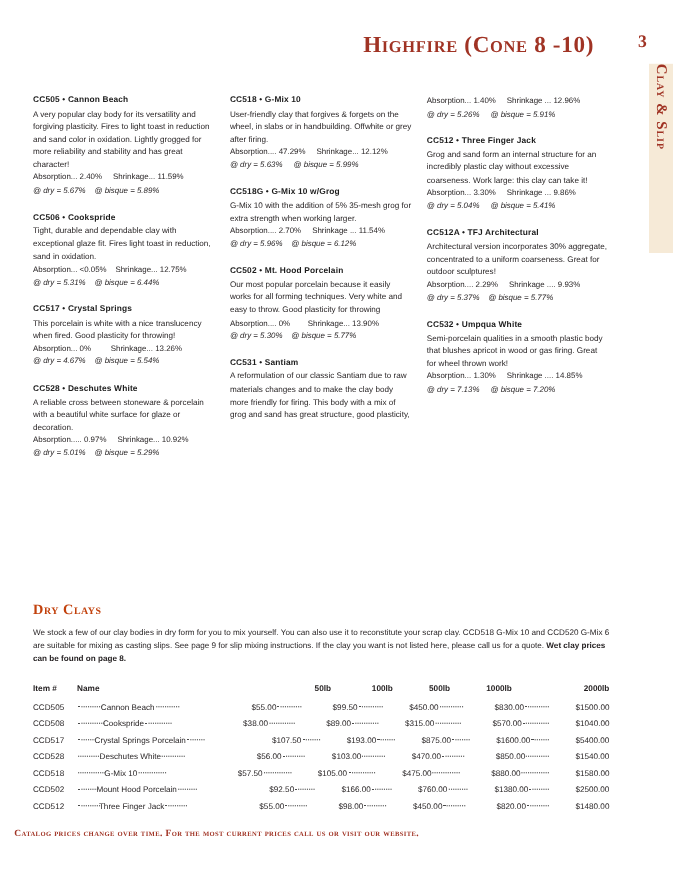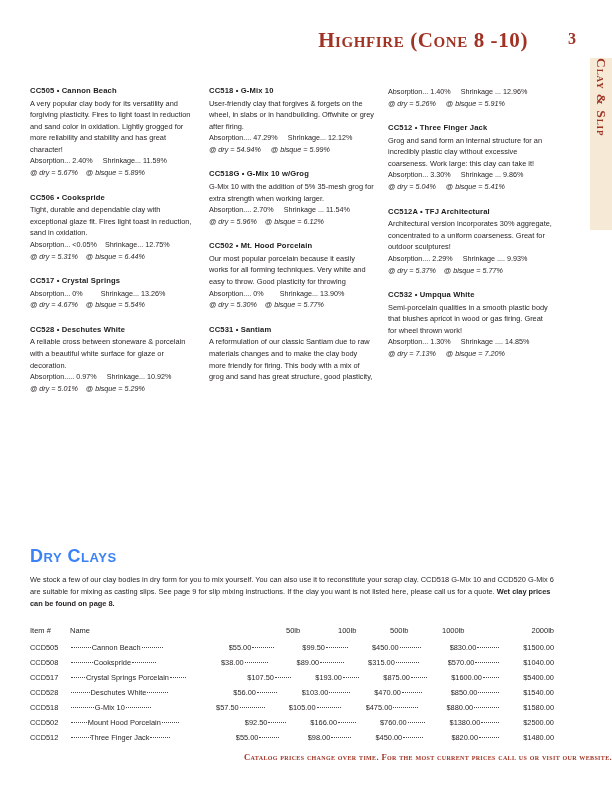--- a/index.html
+++ b/index.html
@@ -19,21 +19,21 @@
   .page {
     position: absolute;
     inset: 0;
   }
 
   
   .page-header {
     position: absolute;
     top: 28px;
     left: 0;
-    right: 12px;
+    right: 0;
     height: 34px;
   }
   .header-title {
     position: absolute;
     right: 72px;
     top: 0;
     font-family: "Liberation Serif", serif;
     font-weight: bold;
     font-size: 21px;
     letter-spacing: 0.6px;
@@ -121,26 +121,26 @@
   }
 
   
   .dry-section {
     position: absolute;
     top: 546px;
     left: 30px;
     width: 524px;
   }
   .dry-heading {
-    font-family: Liberation Sans, sans-serif;
-    font-weight: bold;
-    font-size: 18px;
+    font-family: Liberation Serif, serif;
+    font-weight: bold;
+    font-size: 13px;
     letter-spacing: 0.5px;
     font-variant: small-caps;
-    color: #3b82f6;
+    color: #c2410c;
     margin-bottom: 7px;
   }
   .dry-intro {
     font-size: 7.4px;
     line-height: 12px;
     color: #231f20;
     margin-bottom: 16px;
   }
   .dry-intro b { font-weight: bold; }
 
@@ -170,33 +170,33 @@
   .w50   { width: 52px; padding-left: 37px; }
   .w100  { width: 52px; }
   .w500  { width: 52px; }
   .w1000 { width: 56px; }
   .w2000 { width: 56px; }
   .gapfill { flex: 1 1 auto; }
 
   .head-row {
     display: flex;
     font-size: 7.5px;
-    font-weight: normal;
+    font-weight: bold;
     margin-bottom: 7px;
   }
   .head-row .rl-item { width: 40px; }
   .head-row .rl-name { width: 140px; }
 
   
   .footer {
     position: absolute;
     bottom: 30px;
     left: 13px;
     right: 0;
-    text-align: right;
+    text-align: left;
     font-family: "Liberation Serif", serif;
     font-size: 8.6px;
     font-variant: small-caps;
     letter-spacing: 0.35px;
     font-weight: bold;
     color: #a03324;
     margin-top: 23px;
   }
 </style>
 </head>
@@ -245,20 +245,21 @@
         </div>
         <div class="spec-line spec-italic">
           <span>@ dry = 5.31%</span>
           &nbsp;&nbsp;
           <span>@ bisque = 6.44%</span>
         </div>
       </div>
 
       <div class="entry">
         <div class="entry-title">CC517 • Crystal Springs</div>
+        <div class="entry-desc">This porcelain is white with a nice translucency when fired. Good plasticity for throwing!</div>
         <div class="spec-line">
           <span>Absorption...</span>
           <span>0%</span>
           &nbsp;&nbsp;&nbsp;&nbsp;&nbsp;&nbsp;&nbsp;
           <span>Shrinkage...</span>
           <span>13.26%</span>
         </div>
         <div class="spec-line spec-italic">
           <span>@ dry = 4.67%</span>
           &nbsp;&nbsp;
@@ -289,21 +290,21 @@
         <div class="entry-title">CC518 • G-Mix 10</div>
         <div class="entry-desc">User-friendly clay that forgives &amp; forgets on the wheel, in slabs or in handbuilding. Offwhite or grey after firing.</div>
         <div class="spec-line">
           <span>Absorption....</span>
           <span>47.29%</span>
           &nbsp;&nbsp;&nbsp;
           <span>Shrinkage...</span>
           <span>12.12%</span>
         </div>
         <div class="spec-line spec-italic">
-          <span>@ dry = 54.94%</span>
+          <span>@ dry = 5.63%</span>
           &nbsp;&nbsp;&nbsp;
           <span>@ bisque = 5.99%</span>
         </div>
       </div>
 
       <div class="entry">
         <div class="entry-title">CC518G • G-Mix 10 w/Grog</div>
         <div class="entry-desc">G-Mix 10 with the addition of 5% 35-mesh grog for extra strength when working larger.</div>
         <div class="spec-line">
           <span>Absorption....</span>

